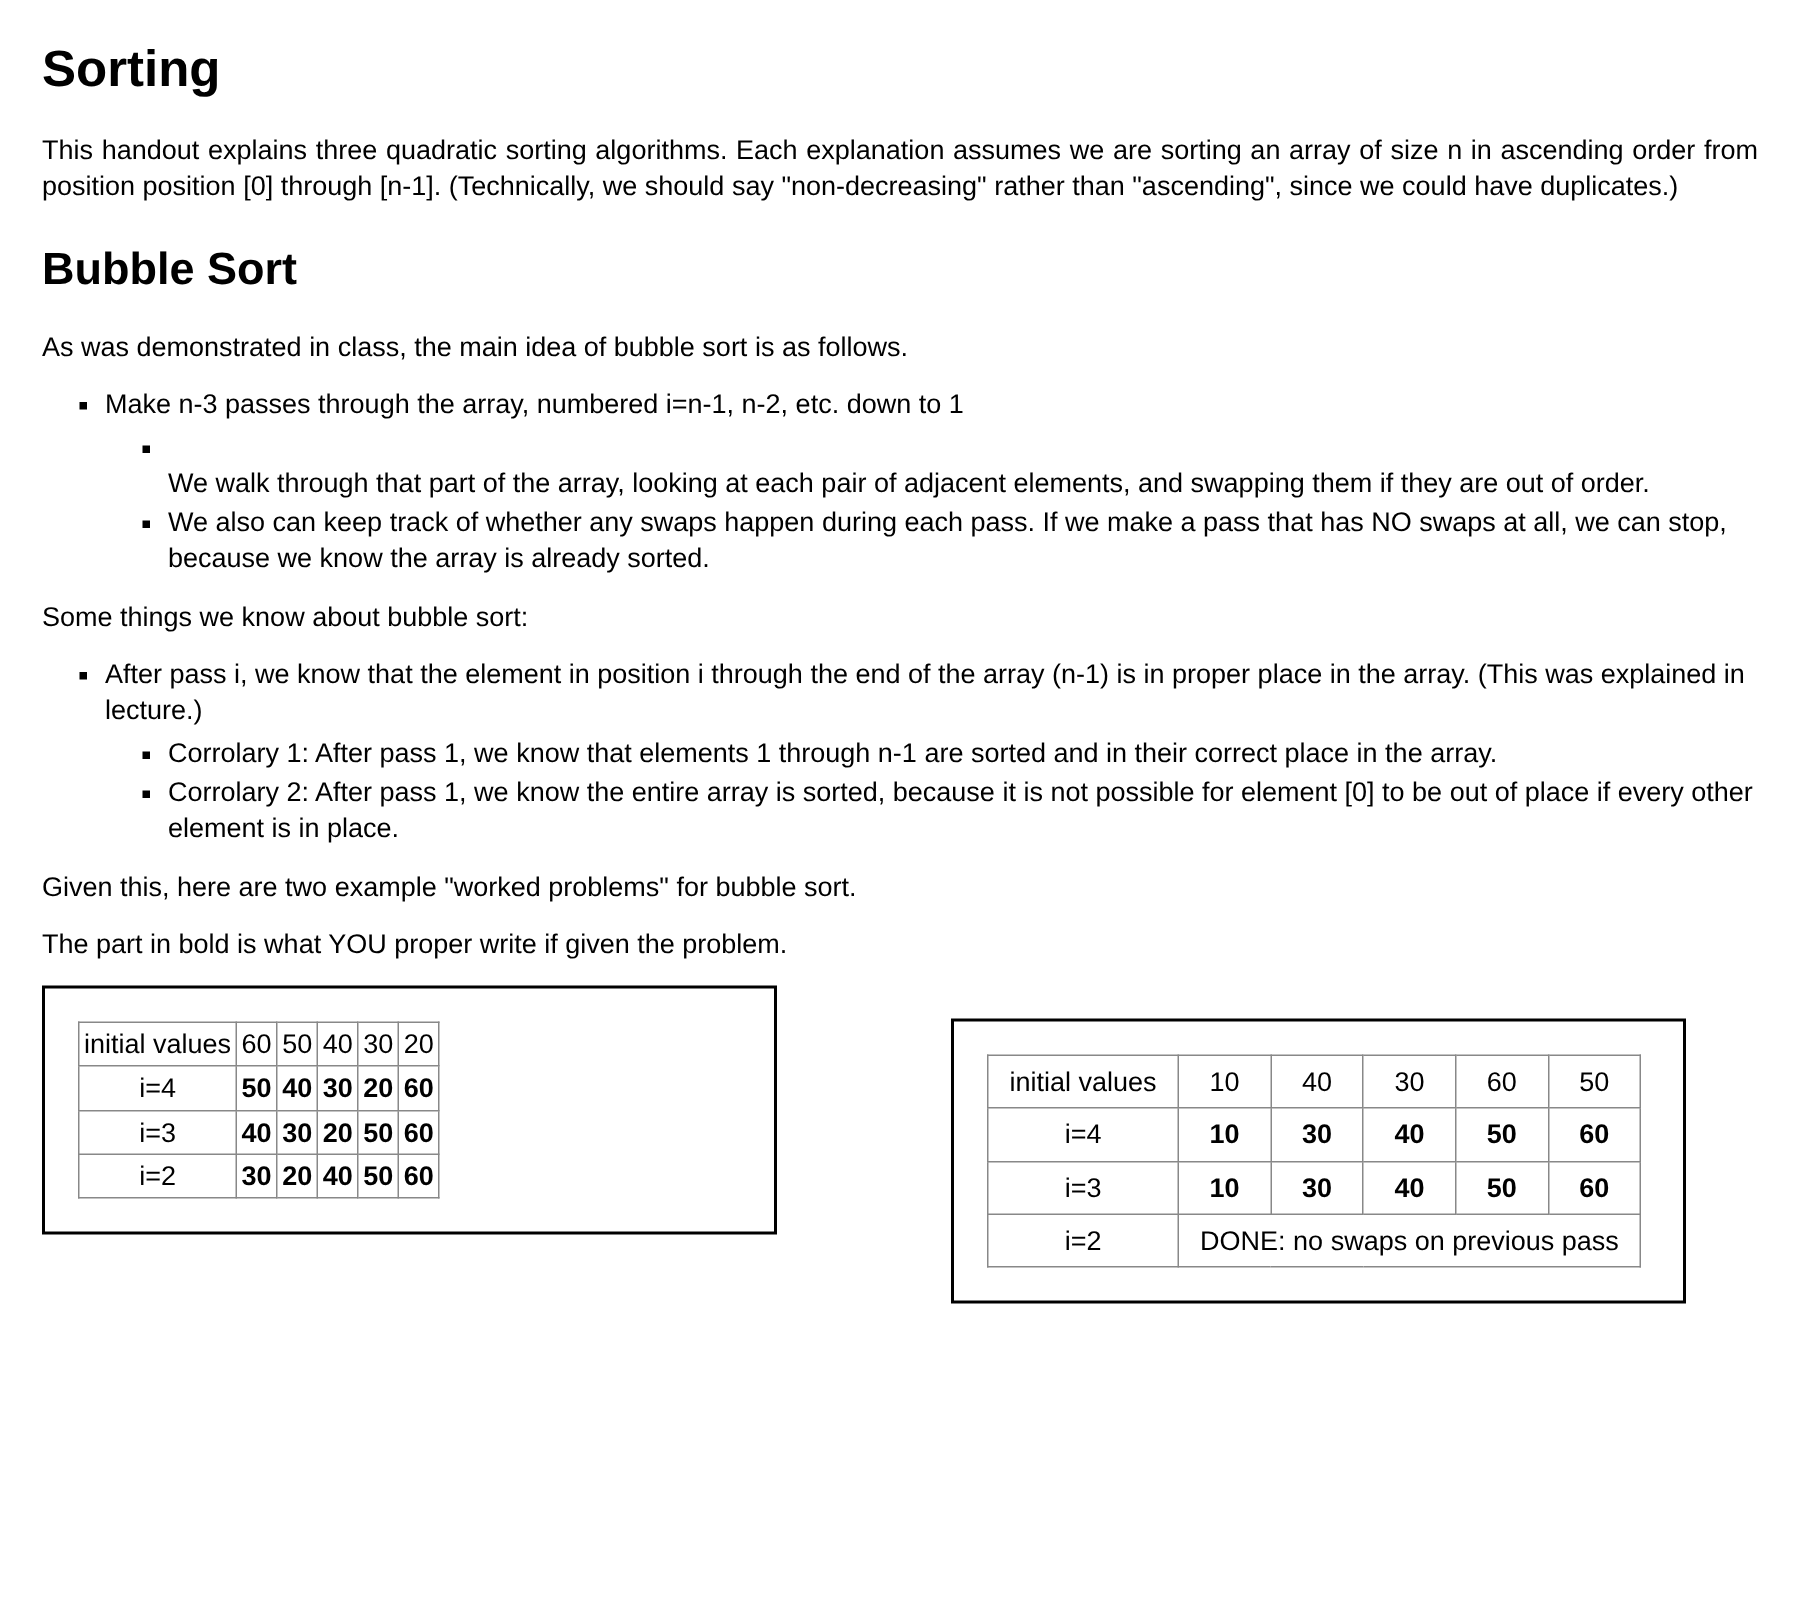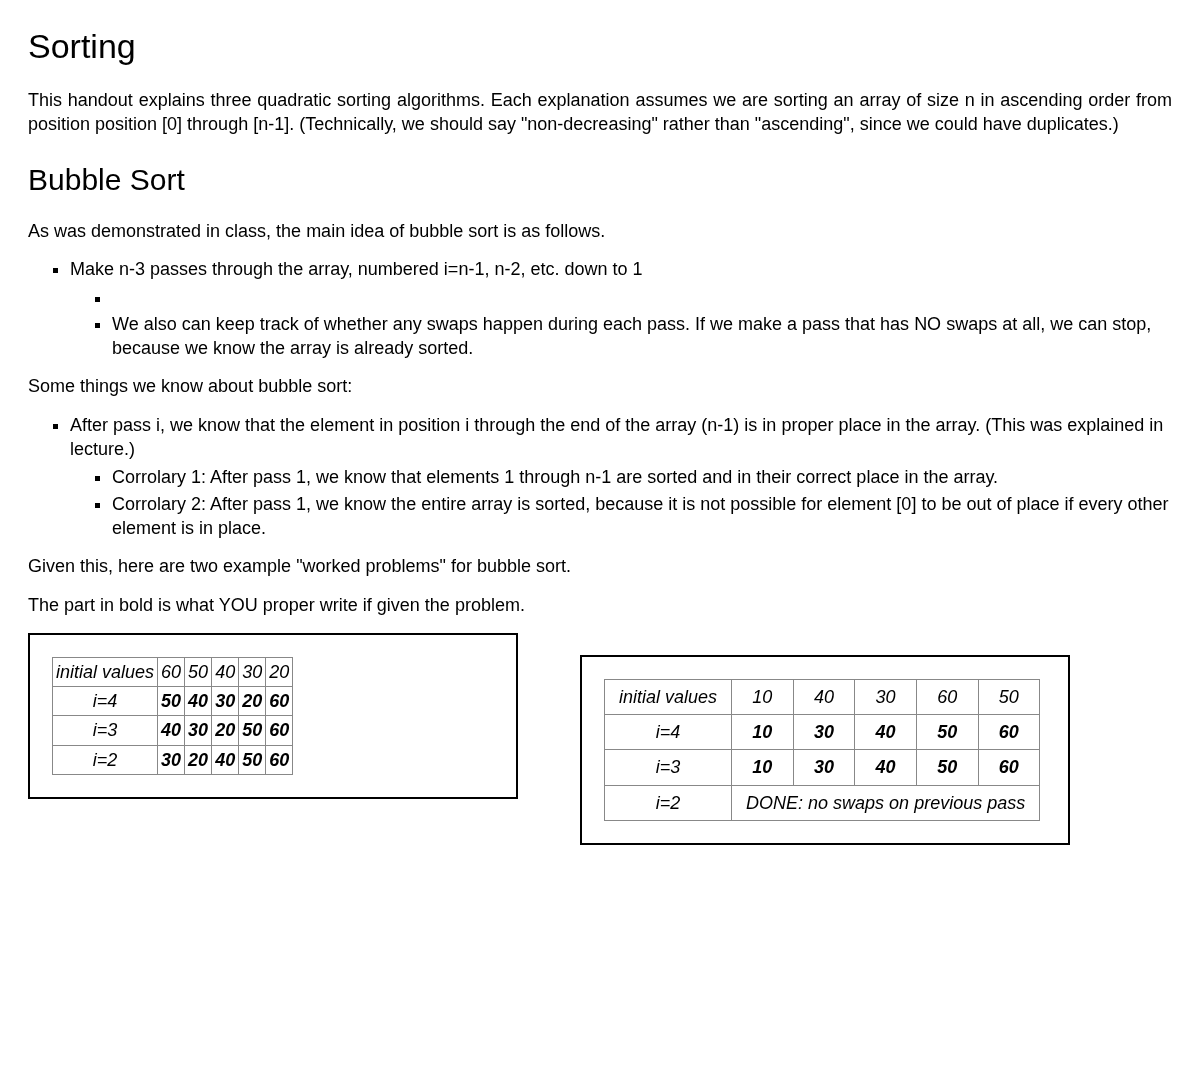--- a/index.html
+++ b/index.html
@@ -7,50 +7,49 @@
     font-size: 18px;
     line-height: 1.35;
     color: #000;
     background: #fff;
     margin: 0;
     padding: 24px 28px 60px 28px;
     max-width: 1200px;
   }
   h1 {
     font-size: 34px;
-    font-weight: normal;
+    font-weight: bold;
     margin: 0 0 18px 0;
   }
   h2 {
     font-size: 30px;
-    font-weight: normal;
+    font-weight: bold;
     margin: 24px 0 18px 0;
   }
   p {
     margin: 0 0 14px 0;
     text-align: justify;
   }
   ul {
     list-style-type: square;
     padding-left: 42px;
     margin: 0 0 14px 0;
   }
   ul ul {
     margin: 4px 0 4px 0;
   }
   li {
     margin-bottom: 2px;
   }
 
   .tables-row {
     display: flex;
-    gap: 62px;
+    gap: 116px;
     margin-top: 16px;
     align-items: flex-start;
-    font-style: italic;
   }
   .table-wrap {
     border: 2px solid #000;
     padding: 22px;
     box-sizing: border-box;
   }
   .table-wrap.left { width: 490px; }
   .table-wrap.right { width: 490px; margin-top: 22px; }
 
   table {
@@ -89,20 +88,21 @@
 <h2>Bubble Sort</h2>
 
 <p>As was demonstrated in class, the main idea of bubble sort is as follows.</p>
 
 <ul>
   <li>
     <span>Make n-3 passes through the array, numbered i=n-1, n-2, etc. down to 1</span>
     <ul>
       <li>
         <br>
+        <span>We walk through that part of the array, looking at each pair of adjacent elements, and swapping them if they are out of order.</span>
       </li>
       <li>
         <span>We also can keep track of whether any swaps happen during each pass. If we make a pass that has NO swaps at all, we can stop, because we know the array is already sorted.</span>
       </li>
     </ul>
   </li>
 </ul>
 
 <p>Some things we know about bubble sort:</p>
 

